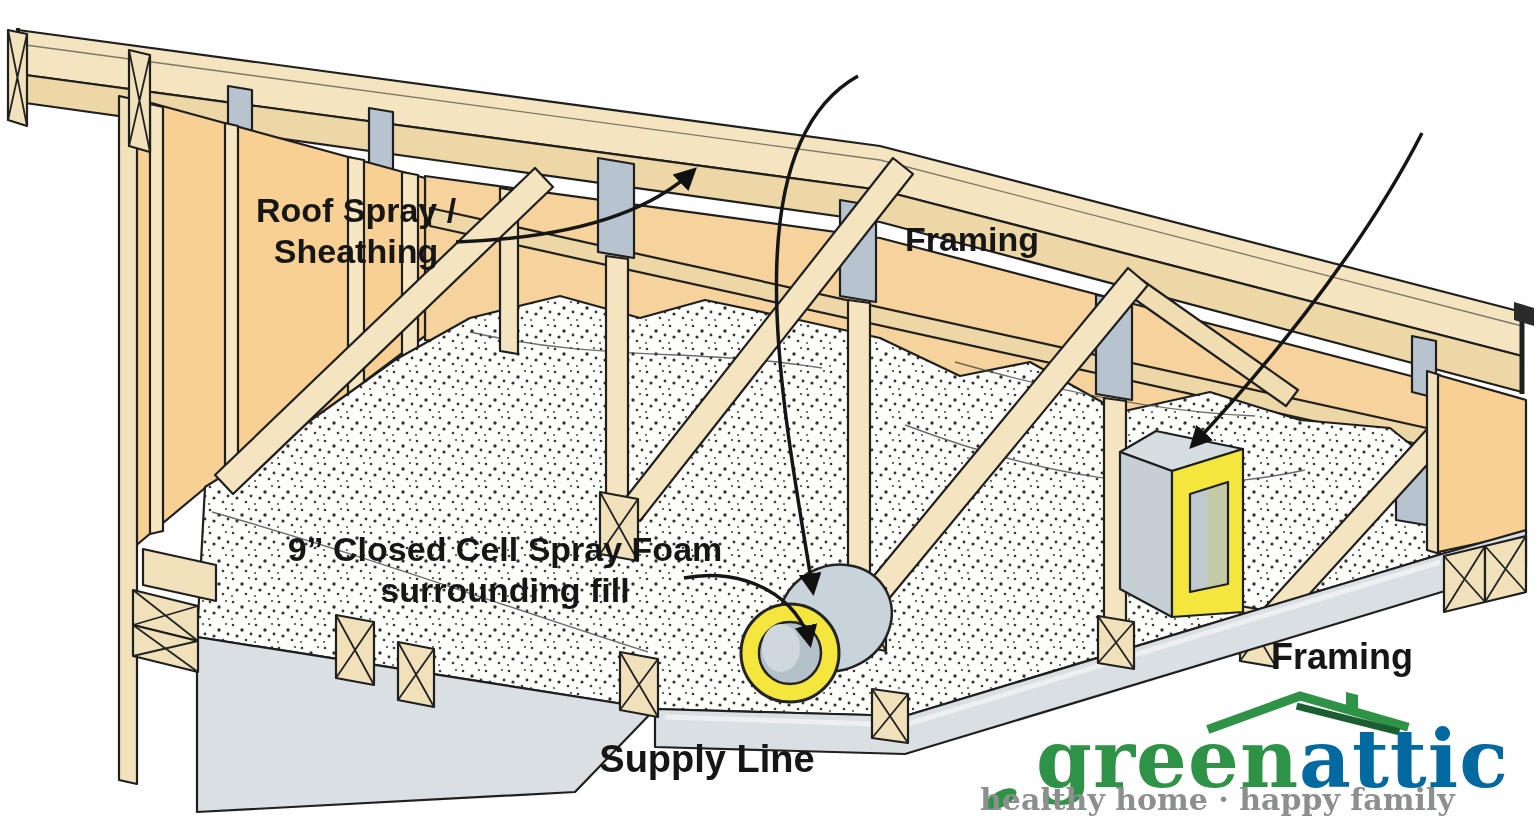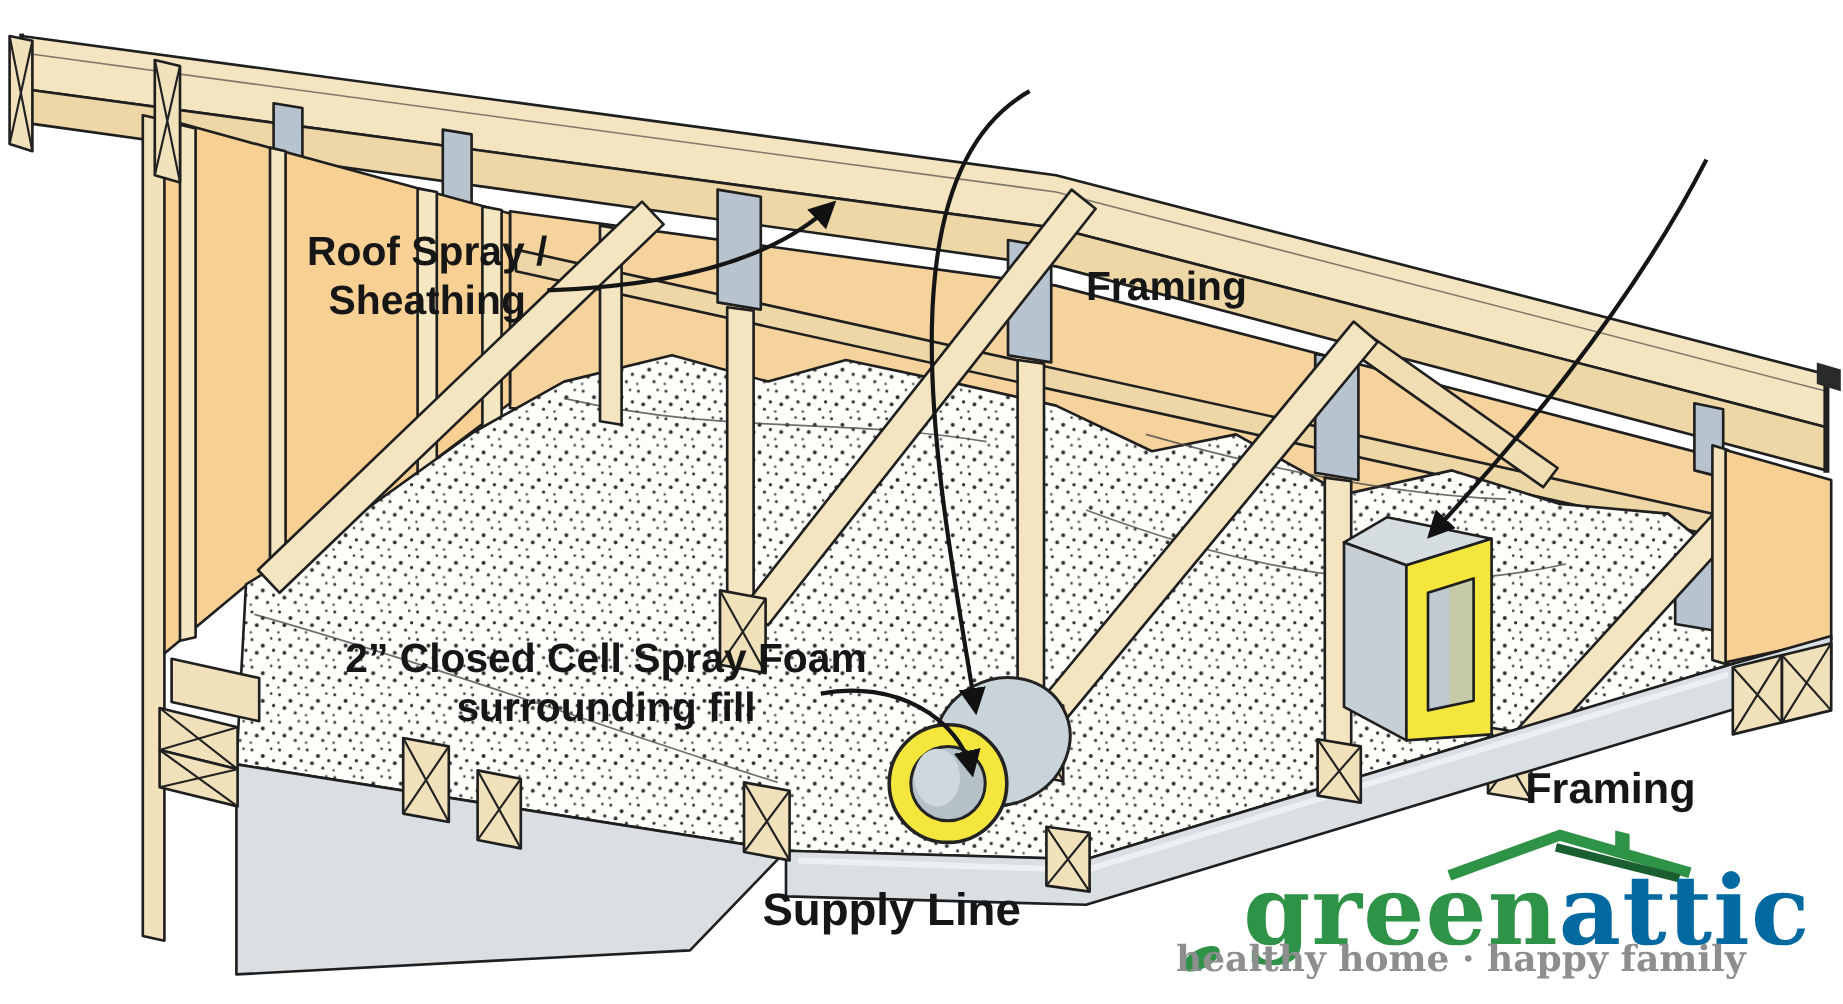--- a/index.html
+++ b/index.html
@@ -6,21 +6,21 @@
   .stage{position:relative;width:1536px;height:837px;background:#fff;overflow:hidden;
          font-family:"Liberation Sans",sans-serif;}
   .stage svg{position:absolute;left:0;top:0;}
   .lbl{position:absolute;color:#161616;font-weight:bold;text-align:center;line-height:1.22;}
   .lbl-roofdeck{left:222px;top:190px;width:268px;font-size:34px;}
   .lbl-framing{left:872px;top:219px;width:200px;font-size:34px;text-align:center;}
   .lbl-ductwork{left:853px;top:52px;width:578px;font-size:30px;}
   .lbl-sprayfoam{left:243px;top:529px;width:524px;font-size:34px;}
   .lbl-supplytrunk{left:1160px;top:513px;width:262px;font-size:35px;}
   .lbl-drywall{left:1250px;top:635px;width:184px;font-size:36px;}
-  .lbl-supplyline{left:609px;top:736px;width:268px;font-size:38px;text-align:center;}
+  .lbl-supplyline{left:573px;top:736px;width:268px;font-size:38px;text-align:center;}
   .logo-brand{position:absolute;left:1000px;top:712px;font-family:"DejaVu Serif",serif;
               font-weight:bold;font-size:80px;letter-spacing:1px;white-space:nowrap;}
   .logo-brand .g1{color:#2e9247;margin-left:36px;}
   .logo-brand .g2{color:#0369a1;}
   .logo-tagline{position:absolute;left:980px;top:782px;width:374px;text-align:center;
                 font-family:"DejaVu Serif",serif;font-weight:bold;font-size:30px;color:#8c8f8d;
                 white-space:nowrap;}
   .outl{stroke:#1f1f1f;stroke-width:2.2;stroke-linejoin:round;}
 </style>
 </head>
@@ -187,21 +187,21 @@
 
 <div class="lbl lbl-roofdeck">
   <div>Roof Spray /</div>
   <div>Sheathing</div>
 </div>
 
 <div class="lbl lbl-framing">Framing</div>
 
 
 <div class="lbl lbl-sprayfoam">
-  <div>2” Closed Cell Spray Foam</div>
+  <div>9” Closed Cell Spray Foam</div>
   <div>surrounding fill</div>
 </div>
 
 
 <div class="lbl lbl-drywall">Framing</div>
 
 <div class="lbl lbl-supplyline">Supply Line</div>
 
 <div class="logo-brand">
   <span class="g1">green</span><span class="g2">attic</span>

